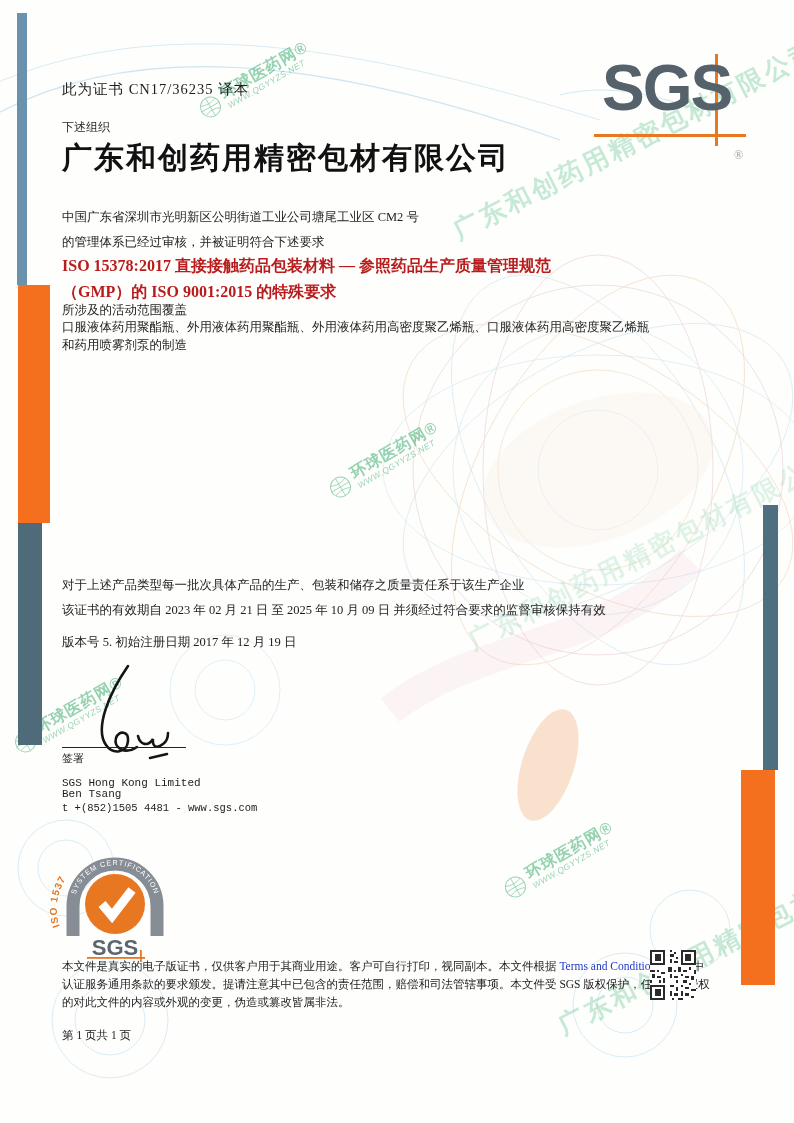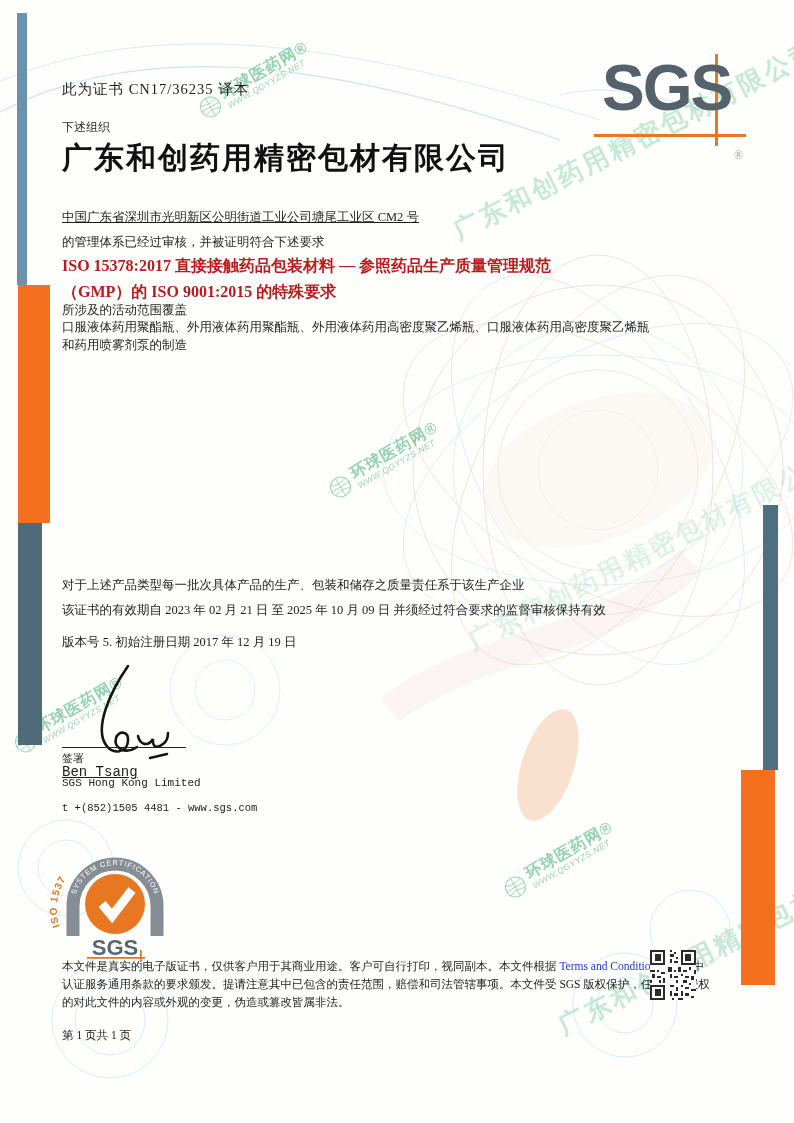--- a/index.html
+++ b/index.html
@@ -29,32 +29,32 @@
     letter-spacing:-2px;
   }
   .sgs-logo .hline{position:absolute;left:0px;top:84px;width:152px;height:3px;background:#e87722;}
   .sgs-logo .vline{position:absolute;left:121px;top:4px;width:3px;height:92px;background:#e87722;}
   .sgs-logo .reg{position:absolute;left:140px;top:98px;font-size:12px;color:#9aa3a8;}
   
   .t{position:absolute;left:62px;white-space:nowrap;}
   .translation-note{top:80px;font-size:14.5px;letter-spacing:1px;}
   .org-intro{top:119px;font-size:12px;color:#2a2a2a;}
   .company-name{top:138px;font-size:30px;font-weight:bold;letter-spacing:2px;color:#111;}
-  .company-address{top:209px;font-size:12.5px;text-decoration:underline;}
+  .company-address{top:209px;font-size:12.5px;}
   .audit-statement{top:234px;font-size:12.5px;}
   .standard{top:253px;width:690px;font-size:16px;font-weight:bold;line-height:1.62;color:#b91c1c;white-space:normal;}
   .scope-intro{top:302px;font-size:12.5px;}
   .scope-body{top:319px;width:706px;font-size:12.5px;line-height:1.42;white-space:normal;}
   .responsibility{top:577px;font-size:12.5px;}
   .validity{top:602px;font-size:12.5px;}
   .version-line{top:634px;font-size:12.5px;}
   .sig-rule{left:62px;top:747px;width:124px;height:1px;background:#222;}
   .sig-label{top:751px;font-size:11px;}
   .mono{font-family:"Liberation Mono","DejaVu Sans Mono",monospace;}
-  .sig-name{top:764px;font-size:14px;text-decoration:underline;}
+  .sig-name{top:788px;font-size:11px;}
   .sig-company{top:777px;font-size:11px;text-align:right;}
   .sig-address{top:790px;font-size:10.5px;}
   .sig-contact{top:802px;font-size:10.5px;}
   .disclaimer{top:958px;width:648px;font-size:11.5px;line-height:1.55;white-space:normal;}
   .terms-link{color:#2038c8;cursor:pointer;}
   .page-number{top:1016px;font-size:11.5px;margin-top:12px;}
   
   .seal{left:50px;top:840px;width:130px;height:122px;}
   
   .signature{left:66px;top:662px;width:130px;height:100px;}

